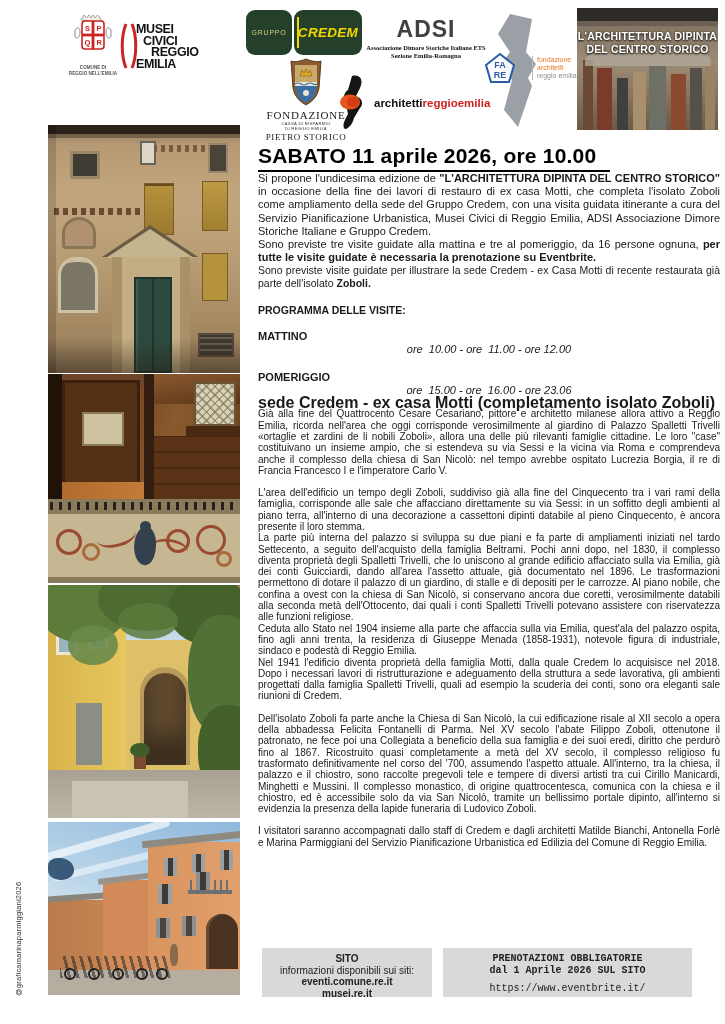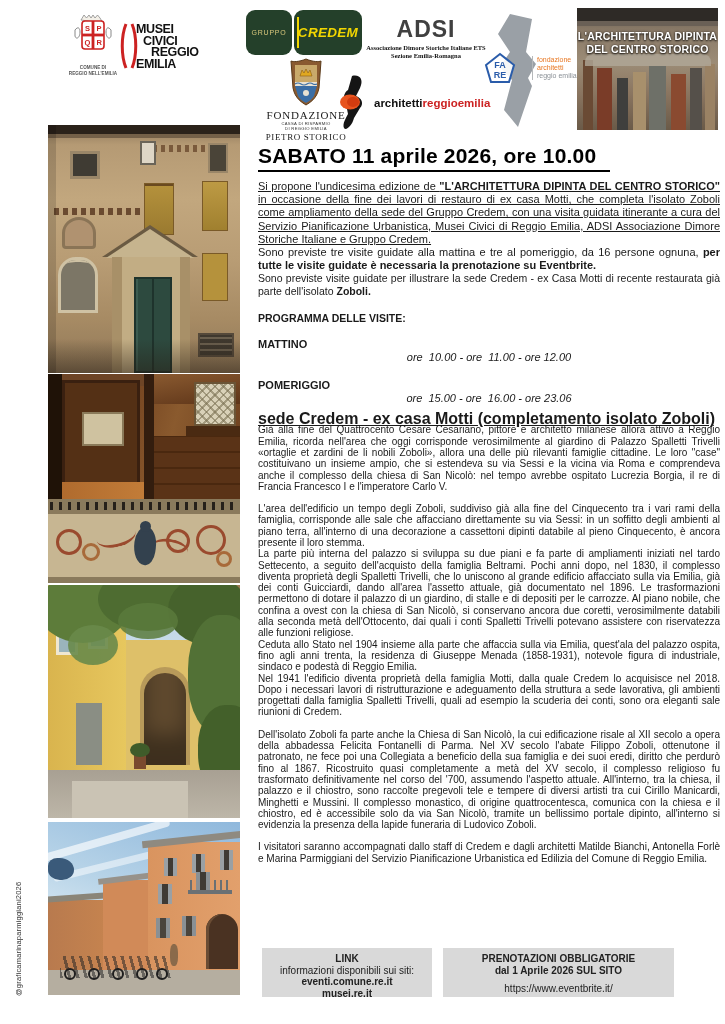--- a/index.html
+++ b/index.html
@@ -60,29 +60,29 @@
 
   
   .content { position:absolute; left:258px; top:144px; width:462px; }
   .page-title { display:inline-block; font-size:21px; font-weight:bold; letter-spacing:0.2px;
     border-bottom:2.5px solid #000; padding:0 14px 2px 0; color:#000; }
   p { margin:0; text-align:justify; }
   .t11 { font-size:11px; line-height:13.2px; }
   .t105 { font-size:10.5px; line-height:12.6px; }
   .t10 { font-size:10px; line-height:11.3px; }
   .b { font-weight:bold; }
-  .mt14 { margin-top:14px; } .mt11 { margin-top:11px; } .mt16 { margin-top:8px;text-decoration:underline; }
+  .mt14 { margin-top:14px; } .mt11 { margin-top:11px; } .mt16 { margin-top:0; }
   .times { white-space:pre-wrap; text-align:center;font-style:italic; }
   .sec-head { font-weight:bold; text-align:left; }
 
   
   .boxes { position:absolute; left:258px; top:948px; width:462px; }
   .infobox { position:absolute; background:#d9d9d9; text-align:center; font-size:10px; line-height:11.5px; padding:5px 4px; color:#222; }
   .box-link { left:4px; top:0; width:170px; height:49px; }
-  .box-pren { left:185px; top:0; width:231px; height:49px; }
+  .box-pren { left:185px; top:0; width:249px; height:49px;font-family:Liberation Mono, monospace; }
   .url { color:#222; text-decoration:none; }
 
   
   .credit { position:absolute; left:14px; top:838px; height:158px; writing-mode:vertical-rl;
     transform:rotate(180deg); font-size:7.5px; color:#333; letter-spacing:0.2px; }
 </style>
 </head>
 <body>
 
 <div class="abs comune">
@@ -323,21 +323,21 @@
   <p class="t10">Ceduta allo Stato nel 1904 insieme alla parte che affaccia sulla via Emilia, quest'ala del palazzo ospita, fino agli anni trenta, la residenza di Giuseppe Menada (1858-1931), notevole figura di industriale, sindaco e podestà di Reggio Emilia.</p>
   <p class="t10">Nel 1941 l'edificio diventa proprietà della famiglia Motti, dalla quale Credem lo acquisisce nel 2018. Dopo i necessari lavori di ristrutturazione e adeguamento della struttura a sede lavorativa, gli ambienti progettati dalla famiglia Spalletti Trivelli, quali ad esempio la scuderia dei conti, sono ora eleganti sale riunioni di Credem.</p>
 
   <p class="t10 mt11">Dell'isolato Zoboli fa parte anche la Chiesa di San Nicolò, la cui edificazione risale al XII secolo a opera della abbadessa Felicita Fontanelli di Parma. Nel XV secolo l'abate Filippo Zoboli, ottenutone il patronato, ne fece poi una Collegiata a beneficio della sua famiglia e dei suoi eredi, diritto che perdurò fino al 1867. Ricostruito quasi completamente a metà del XV secolo, il complesso religioso fu trasformato definitivamente nel corso del '700, assumendo l'aspetto attuale. All'interno, tra la chiesa, il palazzo e il chiostro, sono raccolte pregevoli tele e tempere di diversi artisti tra cui Cirillo Manicardi, Minghetti e Mussini. Il complesso monastico, di origine quattrocentesca, comunica con la chiesa e il chiostro, ed è accessibile solo da via San Nicolò, tramite un bellissimo portale dipinto, all'interno si evidenzia la presenza della lapide funeraria di Ludovico Zoboli.</p>
 
   <p class="t10 mt11">I visitatori saranno accompagnati dallo staff di Credem e dagli architetti Matilde Bianchi, Antonella Forlè e Marina Parmiggiani del Servizio Pianificazione Urbanistica ed Edilizia del Comune di Reggio Emilia.</p>
 </div>
 
 <div class="boxes">
   <div class="infobox box-link">
-    <div class="b">LINK</div>
+    <div class="b">SITO</div>
     <div>informazioni disponibili sui siti:</div>
     <div class="b">eventi.comune.re.it</div>
     <div class="b">musei.re.it</div>
   </div>
   <div class="infobox box-pren">
     <div class="b">PRENOTAZIONI OBBLIGATORIE</div>
     <div class="b">dal 1 Aprile 2026 SUL SITO</div>
     <div style="height:7px;"></div>
     <div class="url">https://www.eventbrite.it/</div>
   </div>

